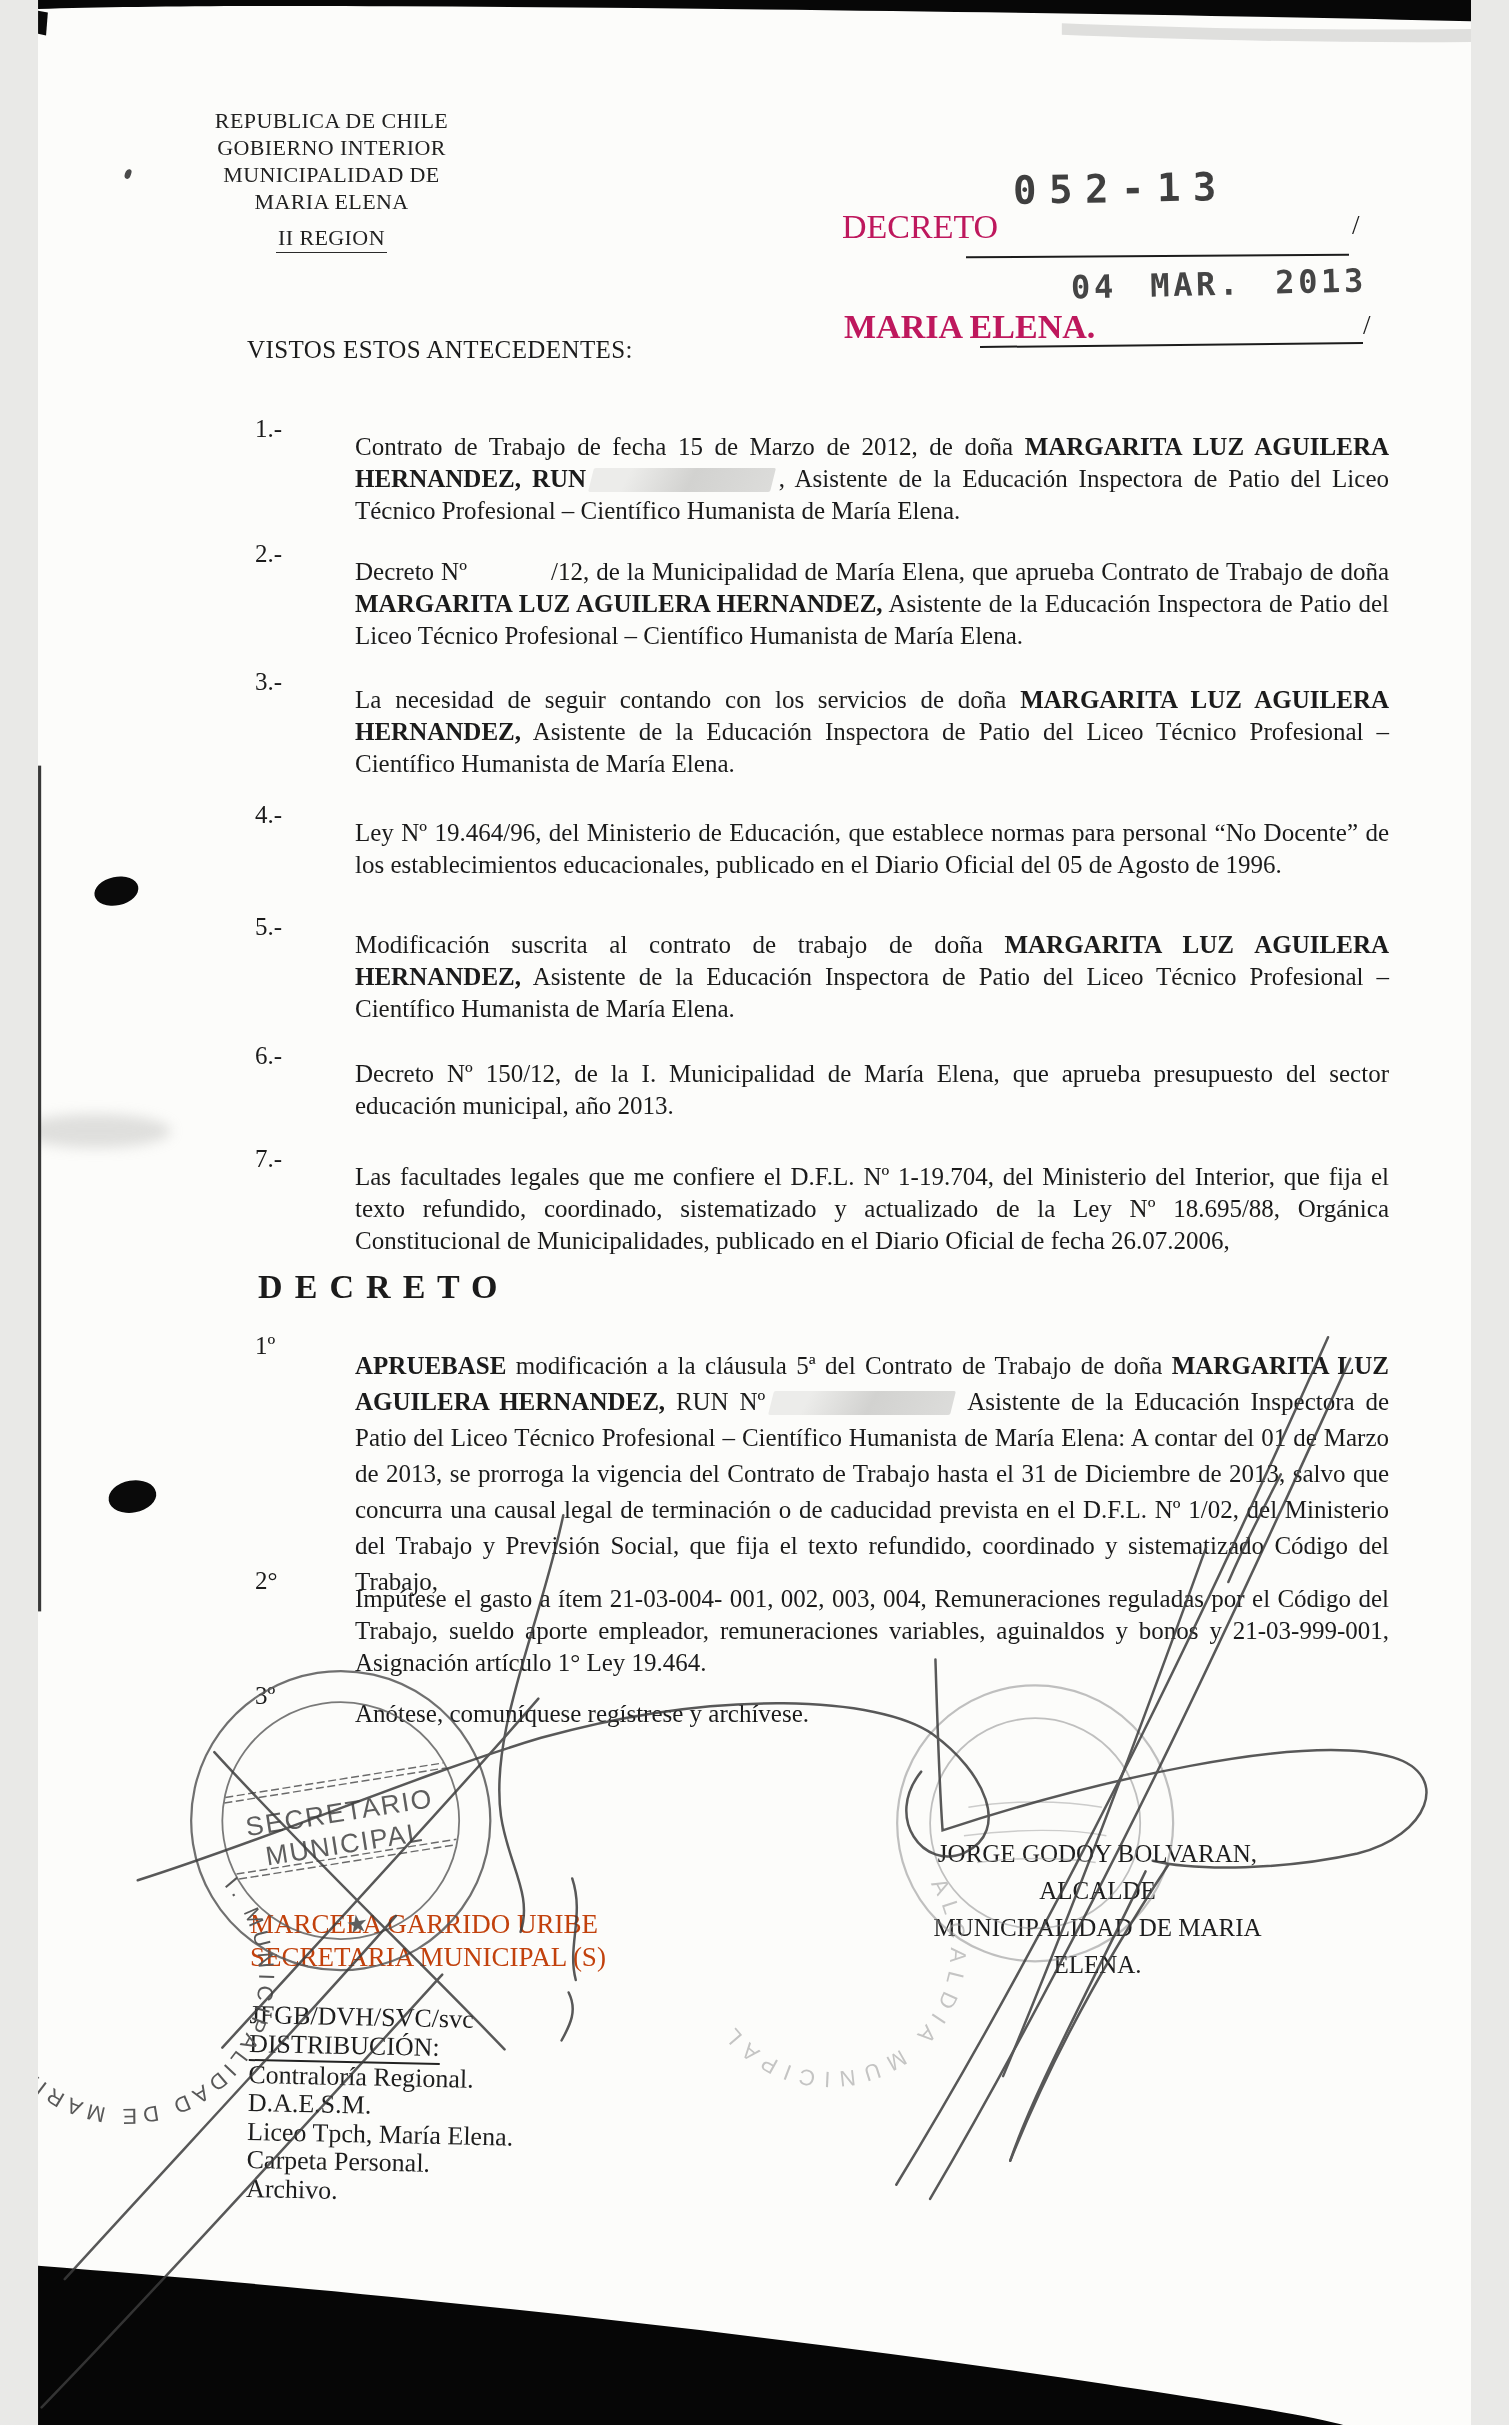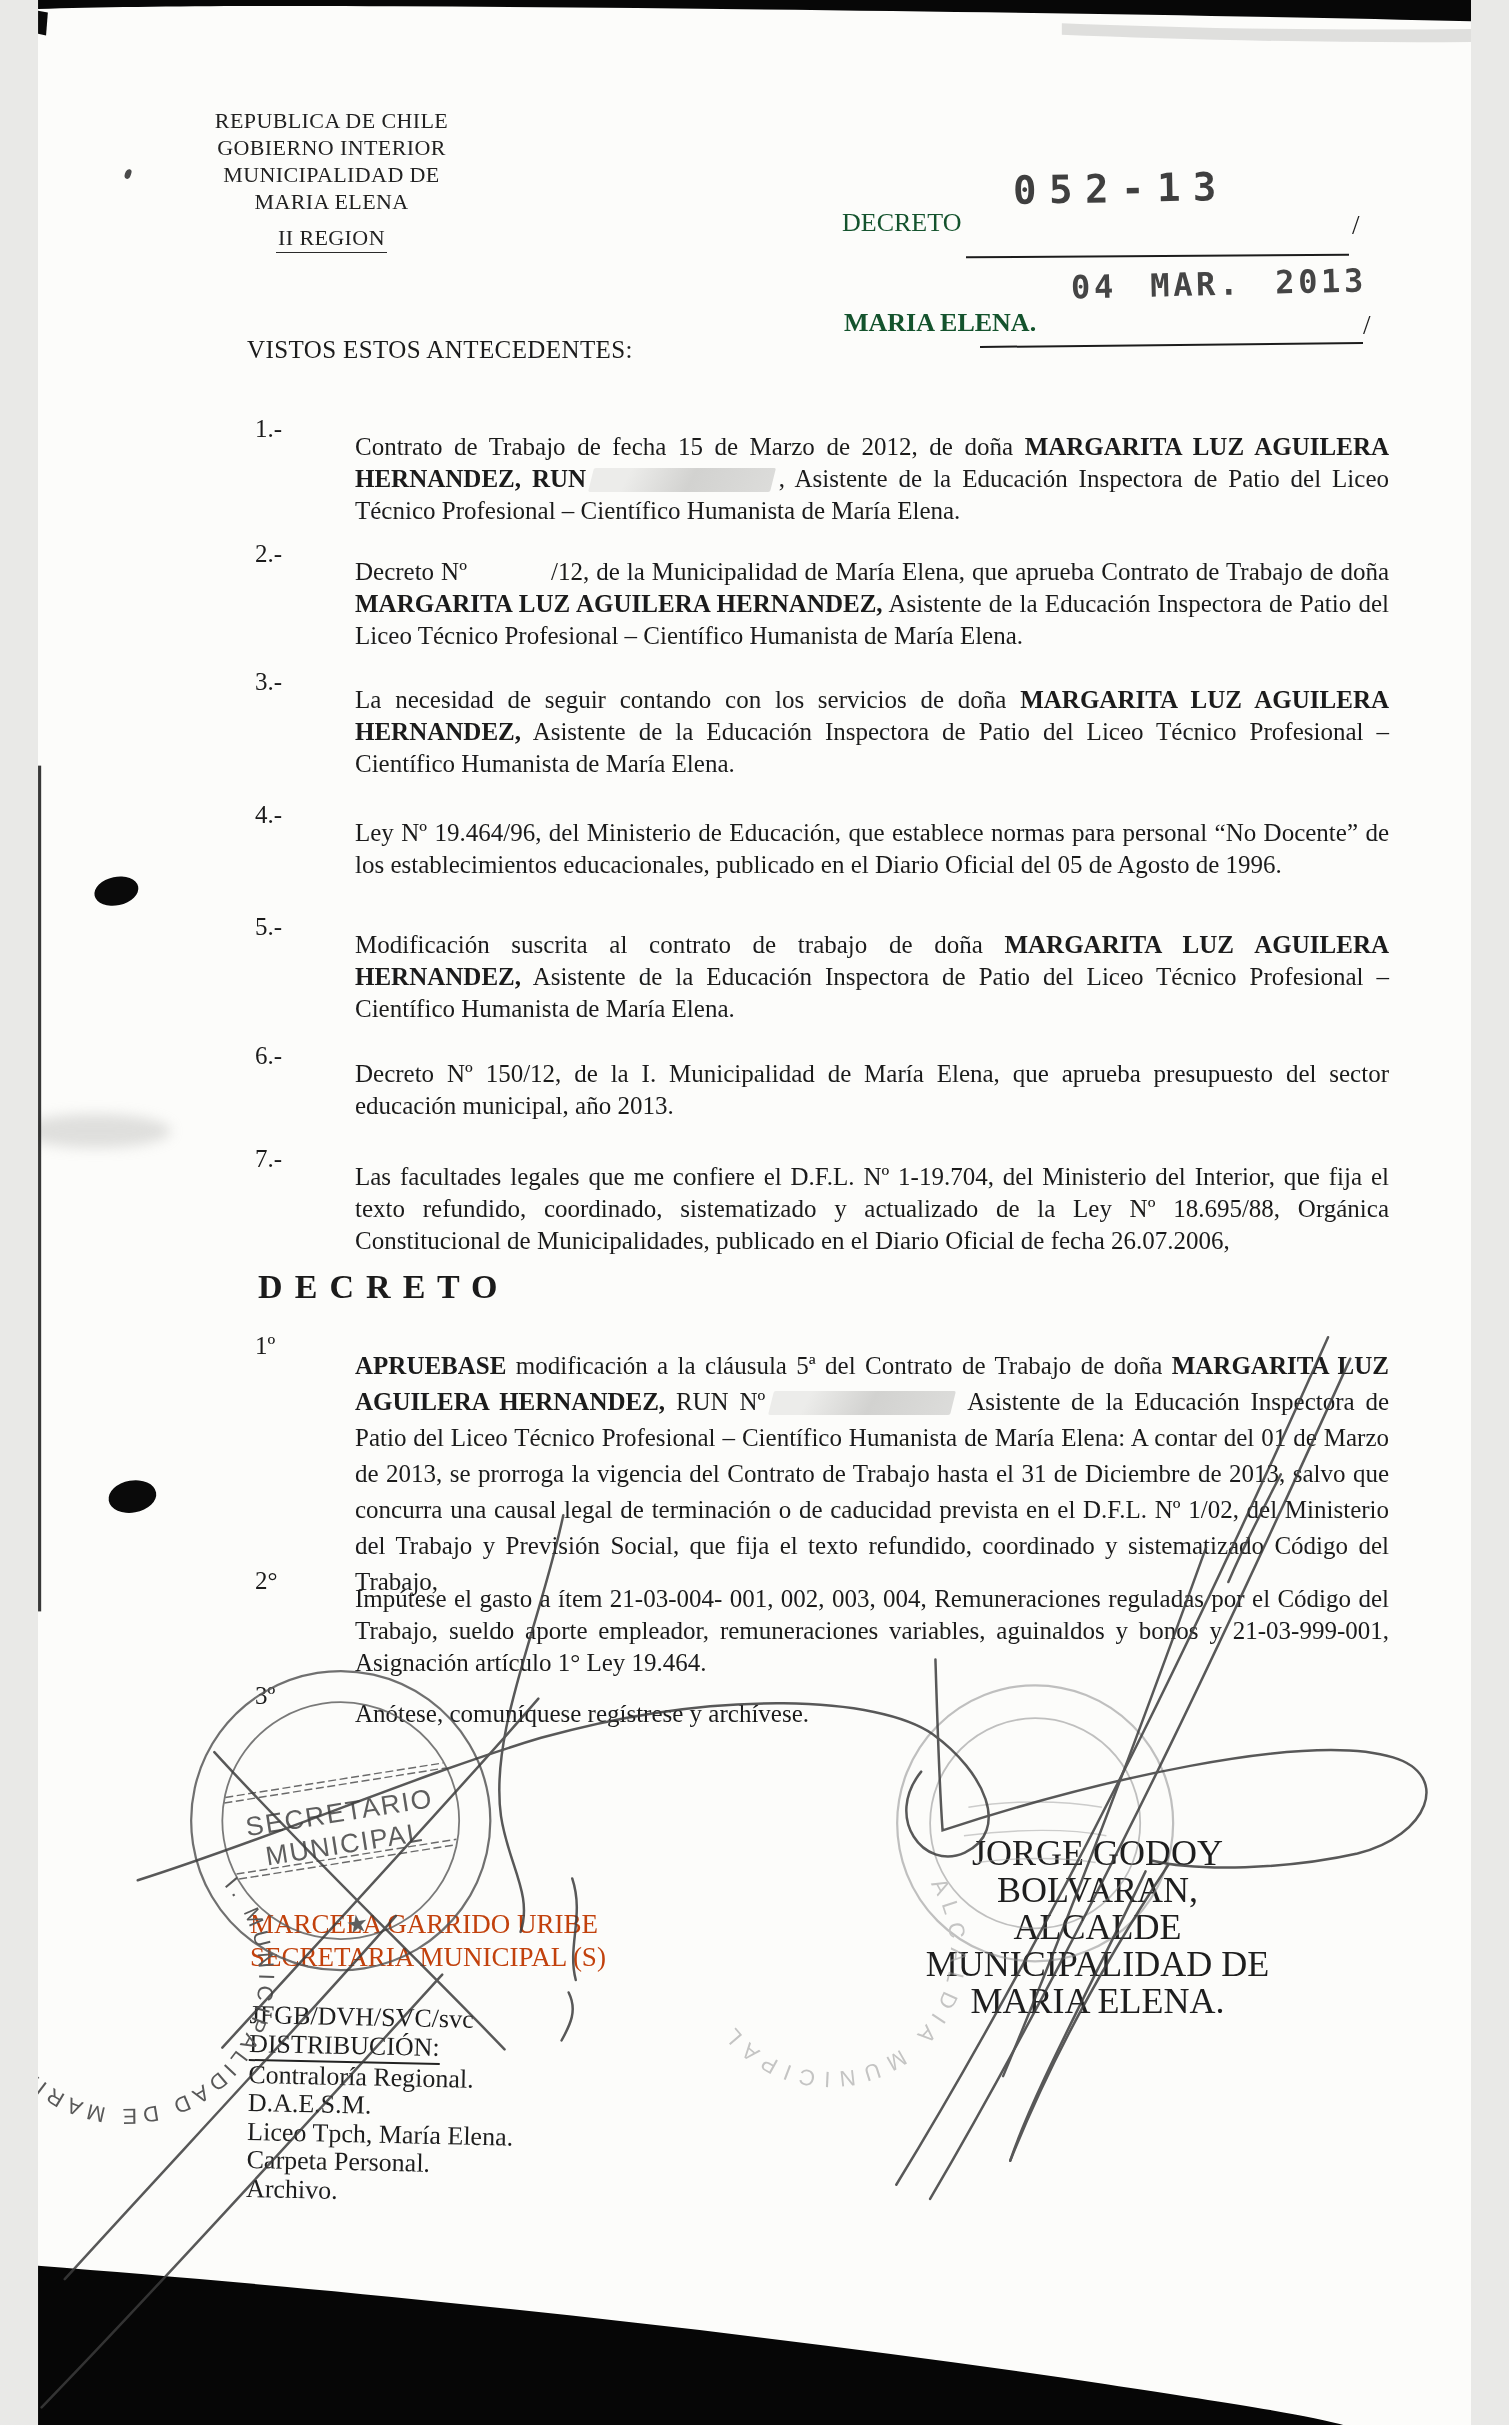--- a/index.html
+++ b/index.html
@@ -4,41 +4,41 @@
 <style>
   html,body{margin:0;padding:0;background:#e9e9e7;}
   .page{position:relative;width:1433px;height:2426px;margin:0 auto;background:#fcfcfa;overflow:hidden;
         font-family:"Liberation Serif",serif;color:#1b1b1b;}
   .abs{position:absolute;}
   
   .letterhead{left:151px;top:107px;width:285px;text-align:center;font-size:22px;line-height:27px;letter-spacing:0.4px;color:#222;}
   .region{display:inline-block;margin-top:9px;border-bottom:1.8px solid #2a2a2a;padding:0 1.8px 0.9px 1.8px;}
   .speck{left:87px;top:169px;width:6.2px;height:9.8px;background:#4a4a4a;border-radius:60% 40% 50% 50%;transform:rotate(18deg);}
   
-  .lbl{font-size:26px;color:#14532d;}
+  .lbl{font-size:34px;color:#be185d;}
   .stamp-num{left:975px;top:166px;font-family:"DejaVu Sans Mono",monospace;font-weight:bold;font-size:39px;
              letter-spacing:12.5px;color:#3f3f3f;transform:rotate(-1deg);}
   .stamp-date{left:1033px;top:265px;font-family:"DejaVu Sans Mono",monospace;font-weight:bold;font-size:32px;
               letter-spacing:3.6px;word-spacing:10.7px;color:#454545;transform:rotate(-1.4deg);}
   .uline{border-top:2.7px solid #1c1c1c;height:0;}
   .slash{font-size:27px;}
   
   .vistos-h{left:209px;top:336px;font-size:25px;letter-spacing:0.4px;}
   .row{position:absolute;left:217px;width:1150px;display:flex;}
   .num{width:84px;flex:none;font-size:25px;}
   .txt{margin:16px;flex:1;font-size:25px;line-height:32px;text-align:justify;}
   .lh40 .txt{line-height:36px;}
   .b{font-weight:bold;}
   .dec-h{left:220px;top:1268px;font-size:34px;font-weight:bold;letter-spacing:1.8px;}
   .redaction{display:inline-block;width:182px;height:24px;vertical-align:-4.5px;margin:0 5.3px;
              background:linear-gradient(105deg,#ececea 20%,#d2d2d0 55%,#dcdcda);
              transform:skewX(-14deg);border-radius:1.8px;}
   
   .sig-left{left:212px;top:1908px;font-size:27px;line-height:33px;color:#c2410c;}
-  .sig-right{left:855px;top:1835px;width:409px;text-align:center;font-size:36px;line-height:37px;color:#1e1e1e;}
+  .sig-right{left:855px;top:1835px;width:409px;text-align:center;font-size:25px;line-height:37px;color:#1e1e1e;}
   .footer{left:212px;top:2001px;font-size:26px;line-height:28.5px;transform:rotate(1.2deg);transform-origin:top left;color:#1e1e1e;}
   .footer .dl{display:inline-block;border-bottom:2.2px solid #222;padding-bottom:0.9px;}
   .smudge{left:-18px;top:1114px;width:151px;height:34px;background:#a9a9a7;opacity:.35;filter:blur(6.2px);border-radius:50%;}
   svg text{font-family:"Liberation Sans",sans-serif;}
   .overlay{pointer-events:none;}
 </style>
 </head>
 <body>
 
 <div class="page">

